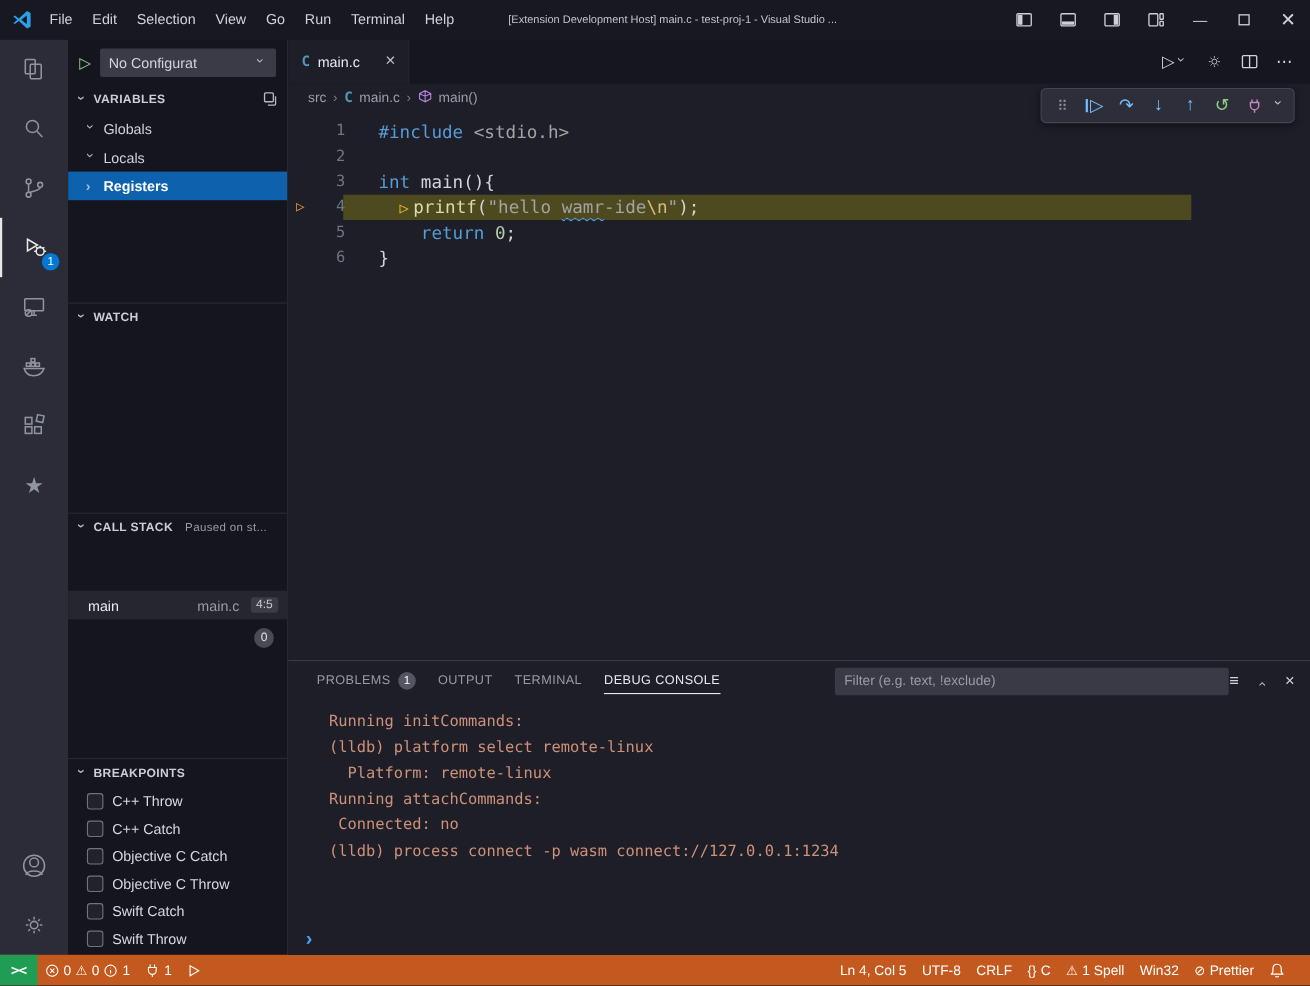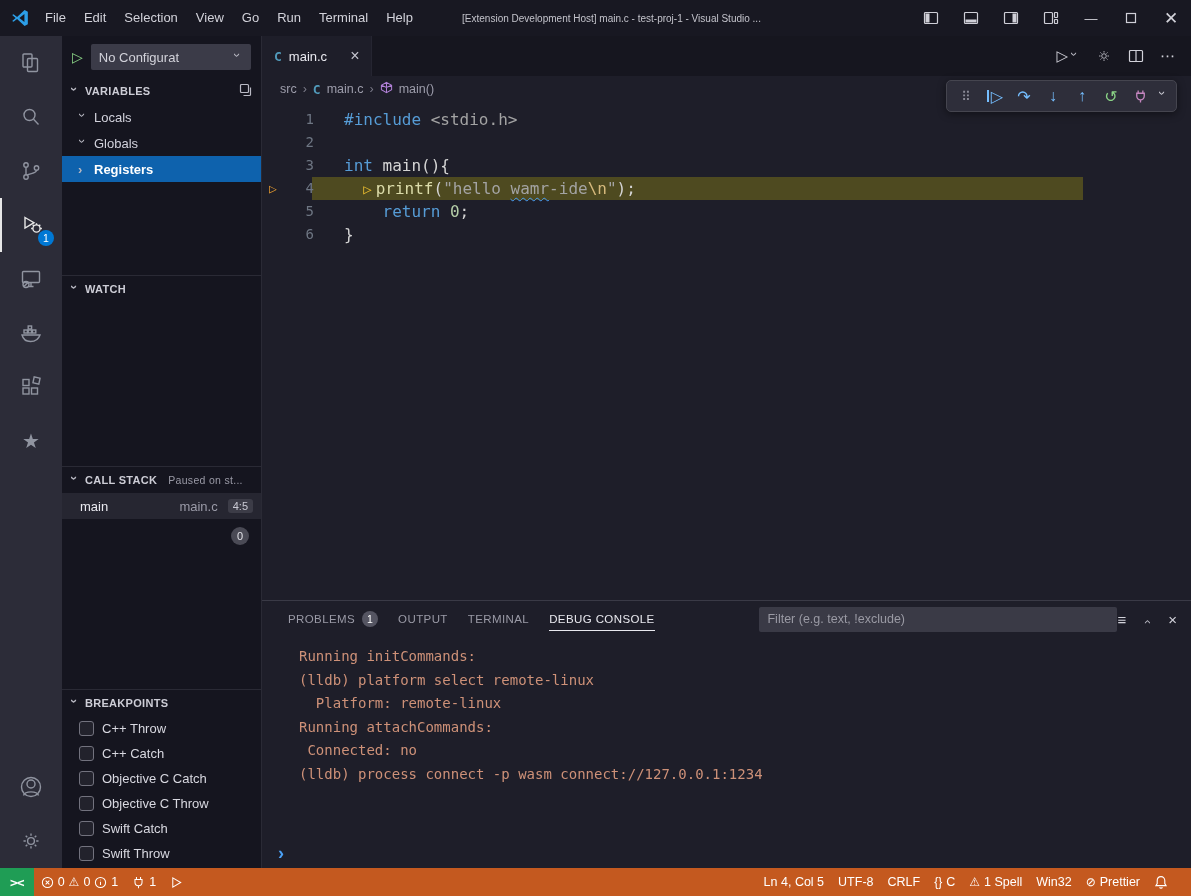--- a/index.html
+++ b/index.html
@@ -43,21 +43,21 @@
   .sec-icon svg { stroke:#b9b9c4; fill:none; stroke-width:1.2; }
   .chev { display:inline-block; width:10px; color:#b8b8c2; font-size:13px; line-height:1; transform-origin:45% 50%; }
   .chev-down { transform:rotate(90deg); }
   .chev-up { transform:rotate(-90deg); }
   .tree-row { height:26px; display:flex; align-items:center; gap:6px; padding:0 4px 0 16px; font-size:13px; color:#d2d2dc; flex:none; }
   .tree-row.selected { background:var(--selection_blue,#0e62ad); color:#fff; font-weight:700; }
   .sec-variables { height:197px; }
   .sec-watch { height:191px; }
   .sec-callstack { height:223px; }
   .sec-breakpoints { flex:1; min-height:0; }
-  .frame-row { height:26px; background:#262631; display:flex; align-items:center; padding:0 8px 0 18px; font-size:13px; flex:none; }
+  .frame-row { height:26px; background:#262631; display:flex; align-items:center; padding:0 8px 0 18px; font-size:13px; flex:none;margin-top:44px; }
   .frame-name { color:#e9e9ef; }
   .frame-file { color:#9b9ba8; margin-left:auto; margin-right:10px; }
   .frame-pos { background:#3c3c47; border-radius:3px; font-size:11px; padding:1px 5px; color:#cacad4; }
   .zero-badge { width:18px; height:18px; border-radius:50%; background:#4a4a55; color:#e2e2e8; font-size:11px; display:flex; align-items:center; justify-content:center; margin:8px 12px 0 auto; }
   .bp-row { height:25px; display:flex; align-items:center; gap:8px; padding:0 8px 0 17px; font-size:13px; color:#d8d8e0; flex:none; }
   .checkbox { width:15px; height:15px; border:1px solid #72727e; border-radius:3px; background:#22222c; flex:none; }
 
   
   .editor-col { flex:1; display:flex; flex-direction:column; min-width:0; background:#1e1e29; position:relative; }
   .tabbar { height:40px; background:#16161f; display:flex; align-items:stretch; justify-content:space-between; flex:none; }
@@ -266,25 +266,25 @@
           <span class="sec-icon">
             <svg width="14" height="14" viewBox="0 0 14 14">
                 <rect x="1.5" y="1.5" width="8" height="8" rx="1"></rect>
                 <path d="M11.5 4.5 v7 a1 1 0 0 1 -1 1 h-6"></path>
               </svg>
           </span>
         </div>
         <div id="var-rows">
             <div class="tree-row">
               <span class="chev chev-down">›</span>
-              <span>Locals</span>
+              <span>Globals</span>
             </div>
             <div class="tree-row">
               <span class="chev chev-down">›</span>
-              <span>Globals</span>
+              <span>Locals</span>
             </div>
             <div class="tree-row selected">
               <span class="chev">›</span>
               <span>Registers</span>
             </div>
           </div>
       </div>
 
       <div class="section sec-watch bordered">
         <div class="sec-header">

